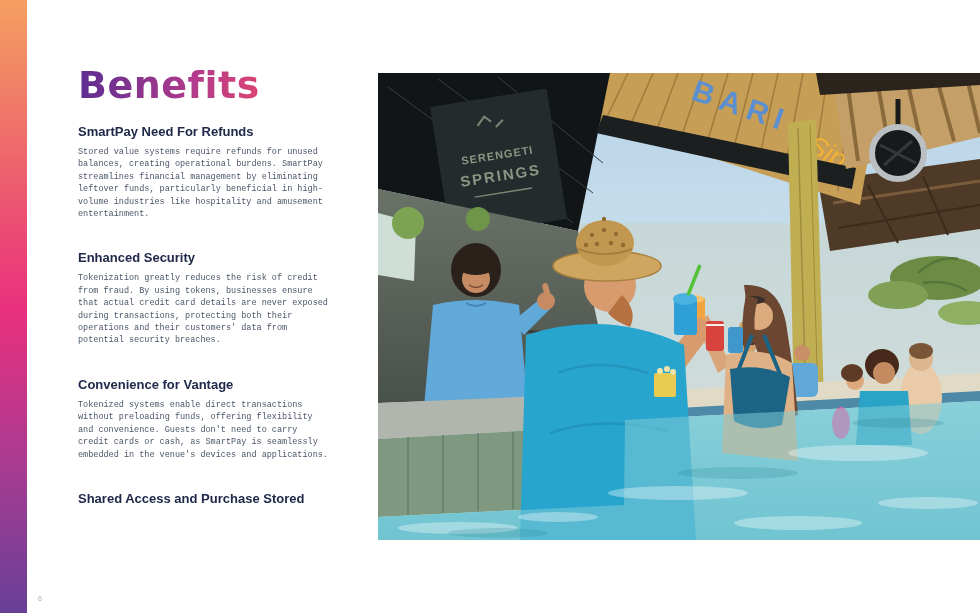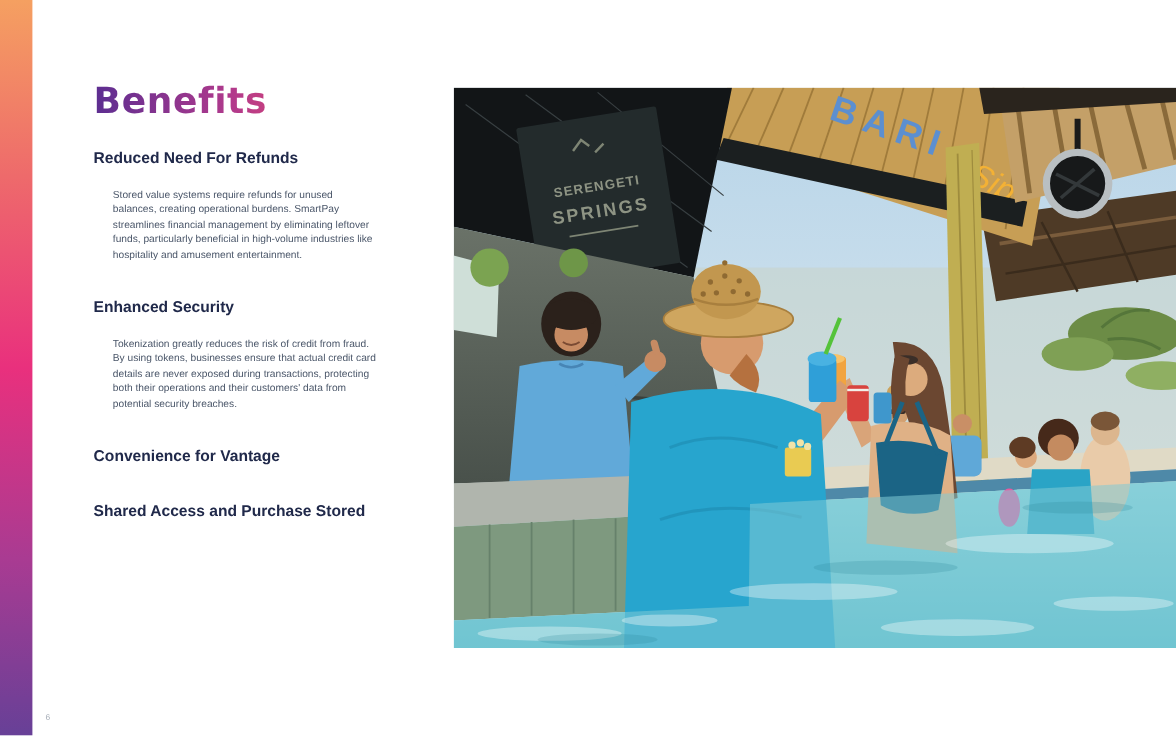--- a/index.html
+++ b/index.html
@@ -7,52 +7,53 @@
     width:980px;height:613px;position:relative;overflow:hidden;
     background:#ffffff;font-family:"Liberation Sans",sans-serif;
   }
   .page{position:absolute;inset:0;background:#ffffff;}
   .gradient-strip{
     position:absolute;left:0;top:0;width:27px;height:613px;
     background:linear-gradient(180deg,#F5A061 0%,#EE6A6B 24%,#E9307D 50%,#A93B92 76%,#674097 100%);
   }
   .content{position:absolute;left:78px;top:70px;width:254px;}
   h1.title{
-    margin:0;font-size:30px;line-height:30px;font-weight:800;letter-spacing:.5px;
+    margin:0;font-size:38px;line-height:30px;font-weight:800;letter-spacing:.5px;
     background:linear-gradient(90deg,#5C2E91 0%,#B13A8C 45%,#EF4A66 85%);
     -webkit-background-clip:text;background-clip:text;color:transparent;
     font-family:"DejaVu Sans","Liberation Sans",sans-serif;
   }
   h2.section-heading{
     margin:30px 0 6px 0;font-size:13px;line-height:16px;font-weight:700;color:#20294A;
   }
   h2.section-heading.first{margin-top:24px;}
-  p.section-body{margin:16px;font-size:8.5px;line-height:12.4px;color:#4A5669;}
+  p.section-body{margin:0;font-size:8.5px;line-height:12.4px;color:#4A5669;font-family:Liberation Mono, monospace;}
   .page-number{position:absolute;left:38px;top:595px;font-size:7px;color:#A7AEB8;}
   .hero-photo{position:absolute;left:378px;top:73px;width:602px;height:467px;overflow:hidden;}
   .hero-photo svg{display:block;}
   text{font-family:"Liberation Sans",sans-serif;}
 </style>
 </head>
 <body>
 
 <div class="page">
 
   <div class="gradient-strip"></div>
 
   <div class="content">
     <h1 class="title">Benefits</h1>
 
-    <h2 class="section-heading first">Reduced Need For Refunds</h2>
+    <h2 class="section-heading first">SmartPay Need For Refunds</h2>
     <p class="section-body">Stored value systems require refunds for unused balances, creating operational burdens. SmartPay streamlines financial management by eliminating leftover funds, particularly beneficial in high-volume industries like hospitality and amusement entertainment.</p>
 
     <h2 class="section-heading">Enhanced Security</h2>
     <p class="section-body">Tokenization greatly reduces the risk of credit from fraud. By using tokens, businesses ensure that actual credit card details are never exposed during transactions, protecting both their operations and their customers' data from potential security breaches.</p>
 
     <h2 class="section-heading">Convenience for Vantage</h2>
+    <p class="section-body">Tokenized systems enable direct transactions without preloading funds, offering flexibility and convenience. Guests don't need to carry credit cards or cash, as SmartPay is seamlessly embedded in the venue's devices and applications.</p>
 
     <h2 class="section-heading">Shared Access and Purchase Stored</h2>
   </div>
 
   <div class="page-number">6</div>
 
   <div class="hero-photo">
     <svg width="602" height="467" viewBox="0 0 602 467" xmlns="http://www.w3.org/2000/svg">
       <defs>
         <linearGradient id="skyGrad" x1="0" y1="0" x2="0" y2="1">

